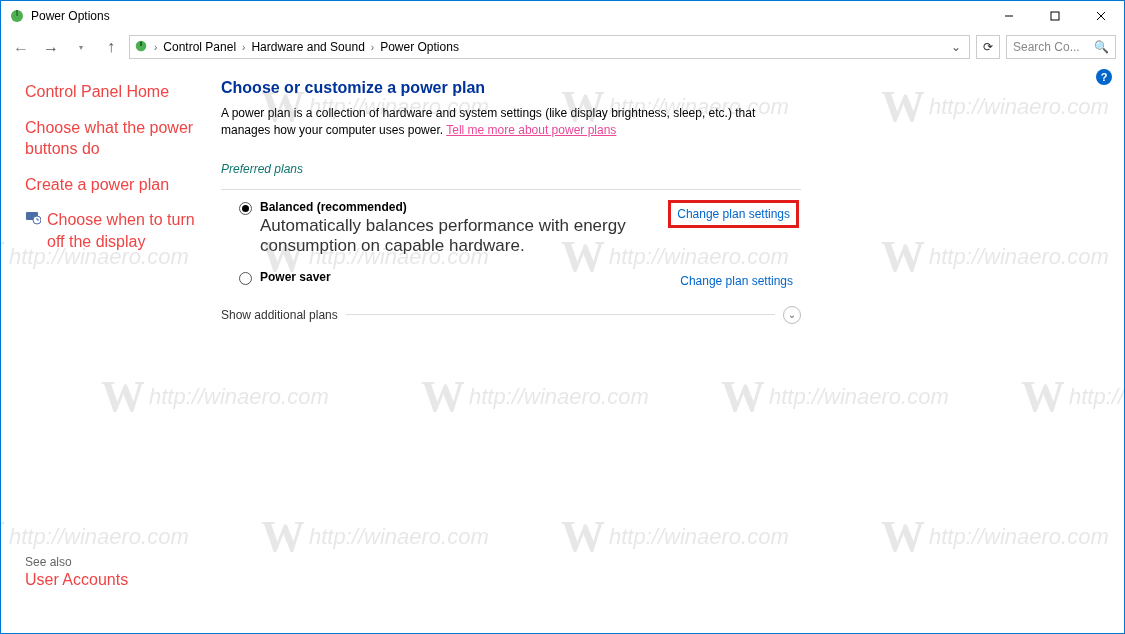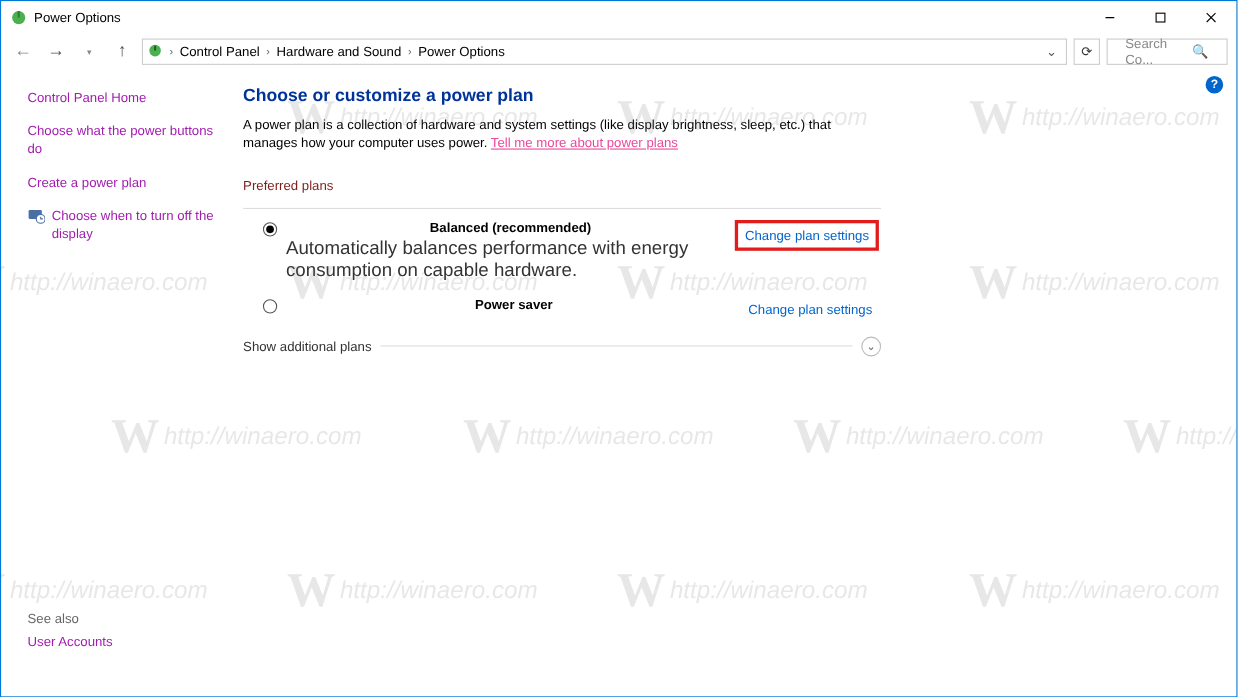--- a/index.html
+++ b/index.html
@@ -14,44 +14,44 @@
 
   
   .addrrow { height:32px; display:flex; align-items:center; padding:0 8px; gap:6px; }
   .nav-arrow { width:24px; height:24px; display:flex; align-items:center; justify-content:center; color:#888; }
   .nav-arrow.active { color:#555; }
   .addr-box { flex:1; height:24px; border:1px solid #ccc; display:flex; align-items:center; padding:0 4px; font-size:12px; gap:4px; }
   .addr-sep { color:#666; font-size:10px; padding:0 2px; }
   .addr-seg { color:#000; }
   .addr-drop { margin-left:auto; color:#555; padding:0 4px;}
   .refresh-btn { width:24px; height:24px; border:1px solid #ccc; display:flex; align-items:center; justify-content:center; font-size:12px; color:#333;}
-  .search-box { width:110px; height:24px; border:1px solid #ccc; display:flex; align-items:center; padding:0 16px; color:#888; font-size:12px; justify-content:space-between;}
+  .search-box { width:110px; height:24px; border:1px solid #ccc; display:flex; align-items:center; padding:0 6px; color:#888; font-size:12px; justify-content:space-between;}
 
   
   .main { display:flex; height:calc(100% - 62px); }
   .sidebar { width:210px; padding:18px 10px 10px 24px; position:relative; }
-  .sidebar a, .sidebar .sb-link { display:block; color:#a21caf; font-size:12px; margin-bottom:14px; text-decoration:none; line-height:1.35; cursor:pointer;}
+  .sidebar a, .sidebar .sb-link { display:block; color:#ef4444; font-size:16px; margin-bottom:14px; text-decoration:none; line-height:1.35; cursor:pointer;}
   .sidebar .sb-item { display:flex; align-items:flex-start; gap:6px; margin-bottom:14px;}
   .sidebar .sb-icon { width:16px; height:16px; flex-shrink:0;}
   .sidebar .see-also { position:absolute; bottom:64px; left:24px; color:#666; font-size:12px; }
   .sidebar .see-also-link { position:absolute; bottom:28px; left:24px;margin-top:26px; }
 
   .content { flex:1; padding:16px 20px 10px 10px; position:relative;}
   h1.heading { color:#003399; font-size:16px; font-weight:700; margin-bottom:8px;}
   .desc { font-size:12px; color:#000; line-height:1.45; max-width:580px;}
   .desc a { color:#ec4899; text-decoration:underline; }
 
-  .section-label { font-size:12px; color:#7f1d1d; margin-top:22px; margin-bottom:13px;}
+  .section-label { font-size:12px; color:#0f766e; margin-top:22px; margin-bottom:13px;font-style:italic;}
   .section-rule { border:none; border-top:1px solid #ddd; margin:4px 0 10px 0; width:580px;}
 
   .plan { display:flex; align-items:flex-start; margin:6px 0 14px 18px; width:560px; }
   .plan .radio { width:13px; height:13px; border:1px solid #555; border-radius:50%; margin-top:2px; margin-right:8px; position:relative; flex-shrink:0;}
   .plan .radio.checked::after{content:"";position:absolute;inset:2px;border-radius:50%;background:#000;}
   .plan .plan-text { flex:1; }
-  .plan .plan-name { font-size:12px; font-weight:700;text-align:center; }
+  .plan .plan-name { font-size:12px; font-weight:700; }
   .plan .plan-name.ns { font-weight:700; }
   .plan .plan-desc { font-size:17px; color:#333; margin-top:2px;}
   .plan .change-link { color:#0066cc; font-size:12px; cursor:pointer; white-space:nowrap; padding:4px 6px;}
   .red-box { border:3px solid #e21b1b; }
 
   .show-more-row { display:flex; align-items:center; width:580px; margin-top:10px;}
   .show-more-row .lbl { font-size:12px; color:#333; }
   .show-more-row .line { flex:1; border-top:1px solid #ddd; margin:0 8px;}
   .show-more-row .expand { width:18px;height:18px;border:1px solid #bbb;border-radius:50%;display:flex;align-items:center;justify-content:center;font-size:10px;color:#666;}
 

